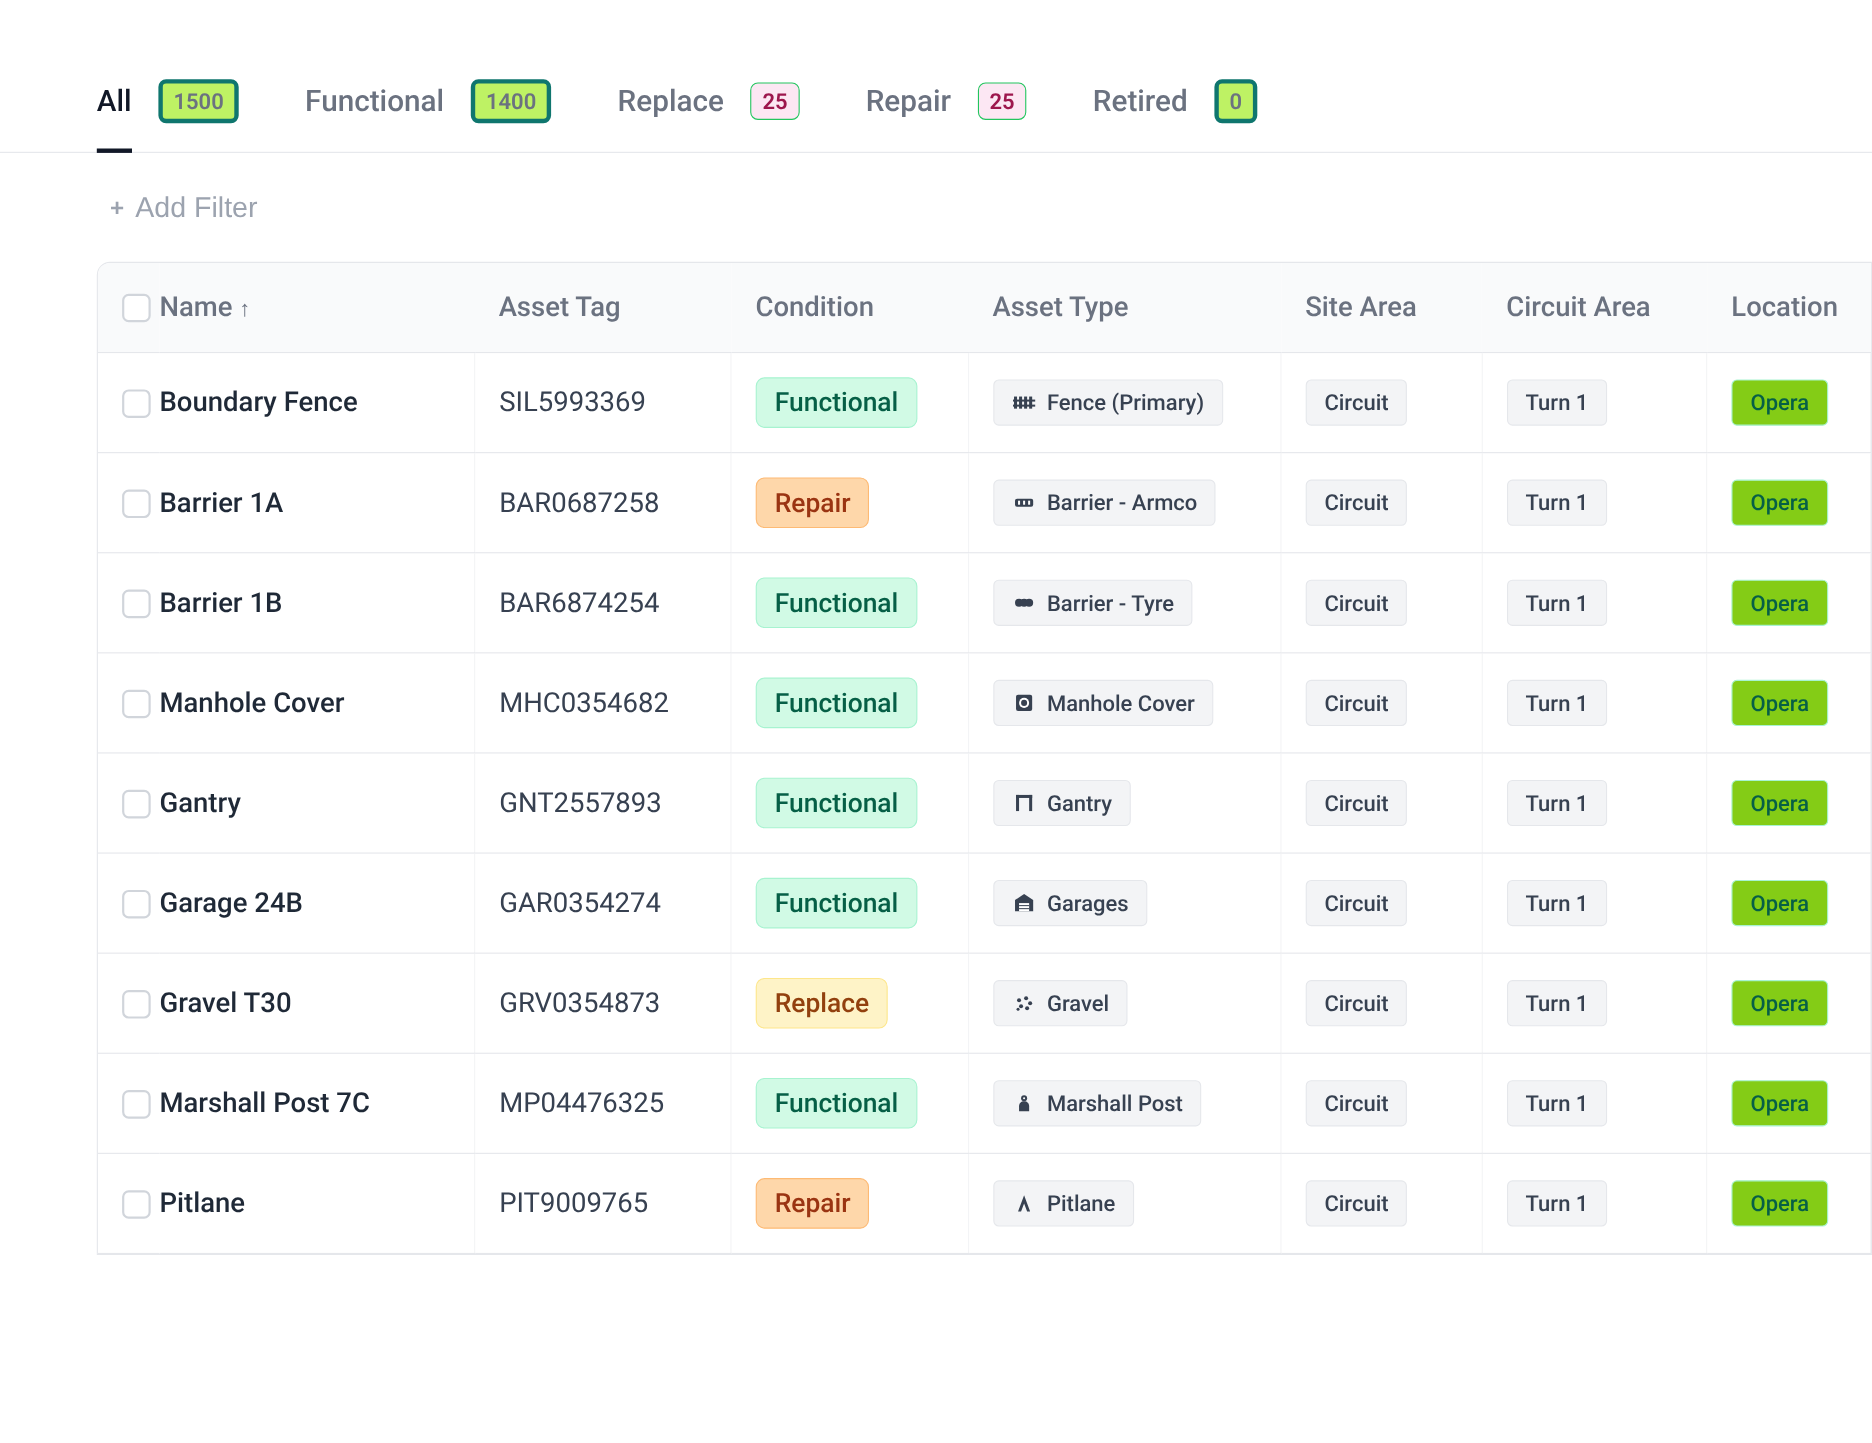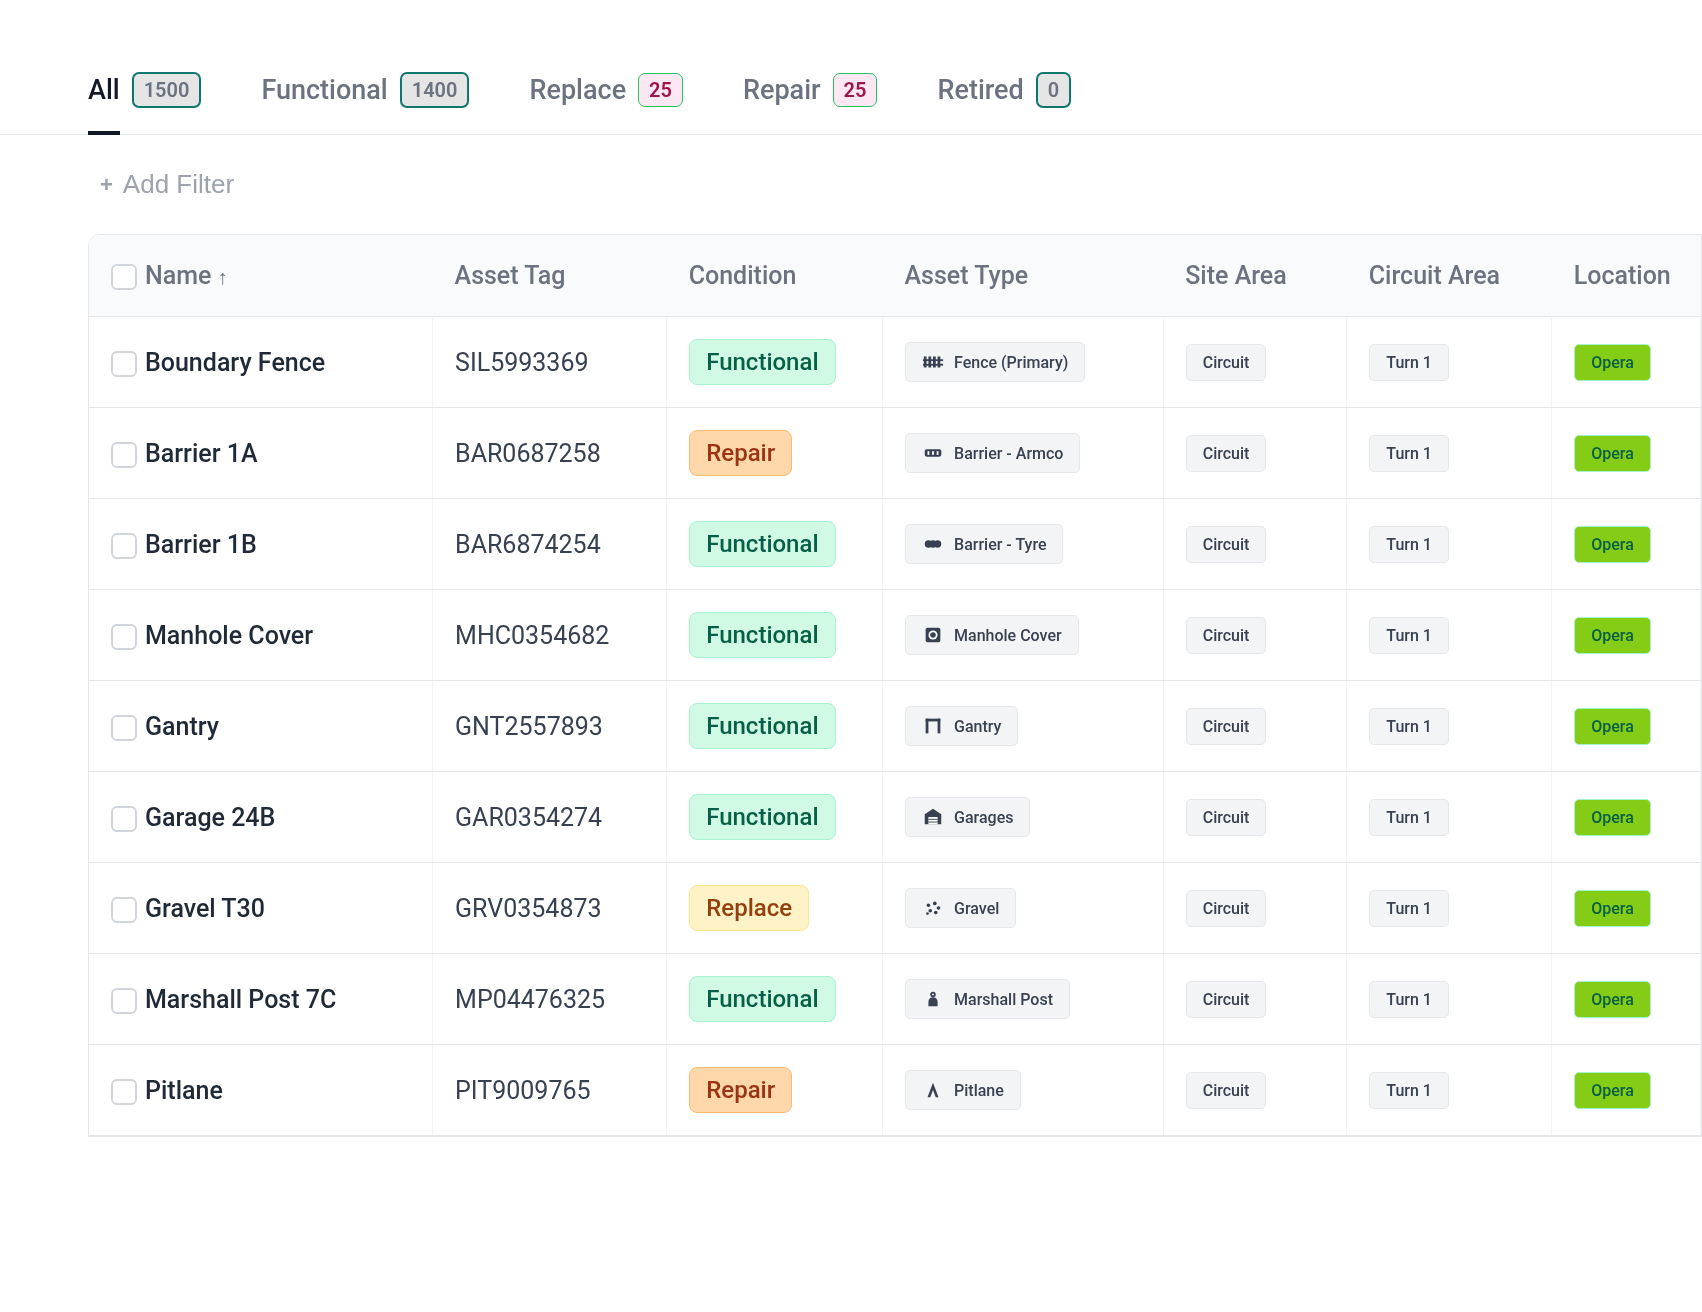--- a/index.html
+++ b/index.html
@@ -34,21 +34,21 @@
 .tabs {
   display: flex;
   gap: 60px;
   padding: 72px 0 0 88px;
   border-bottom: 1px solid #e5e7eb;
 }
 
 .tab {
   display: flex;
   align-items: center;
-  gap: 12px;
+  gap: 24px;
   padding-bottom: 26px;
   cursor: pointer;
   color: #6b7280;
   font-size: 27px;
   position: relative;
 }
 
 .tab.active {
   color: #111827;
 }
@@ -65,23 +65,23 @@
 
 .tab-label {
   font-weight: 500;
 }
 
 .tab-badge {
   font-size: 20px;
   font-weight: 600;
   padding: 4px 10px;
   border-radius: 7px;
-  background: #e5e5e5;
+  background: #bef264;
   color: #6b7280;
-  border: 2px solid #0f766e;
+  border: 4px solid #0f766e;
 }
 
 .tab-badge.pink {
   background: #fce7f3;
   color: #9d174d;
   border: 1px solid #22c55e;
 }
 
 .filter-row {
   padding: 34px 0 34px 100px;
@@ -205,21 +205,21 @@
 }
 
 .chip {
   display: inline-flex;
   align-items: center;
   gap: 10px;
   padding: 8px 16px;
   border-radius: 5px;
   background: #f3f4f6;
   border: 1px solid #e5e7eb;
-  font-size: 16px;
+  font-size: 20px;
   color: #374151;
   font-weight: 500;
 }
 
 .chip-green {
   background: #84cc16;
   border: 1px solid #a7f3d0;
   color: #065f46;
 }
 

